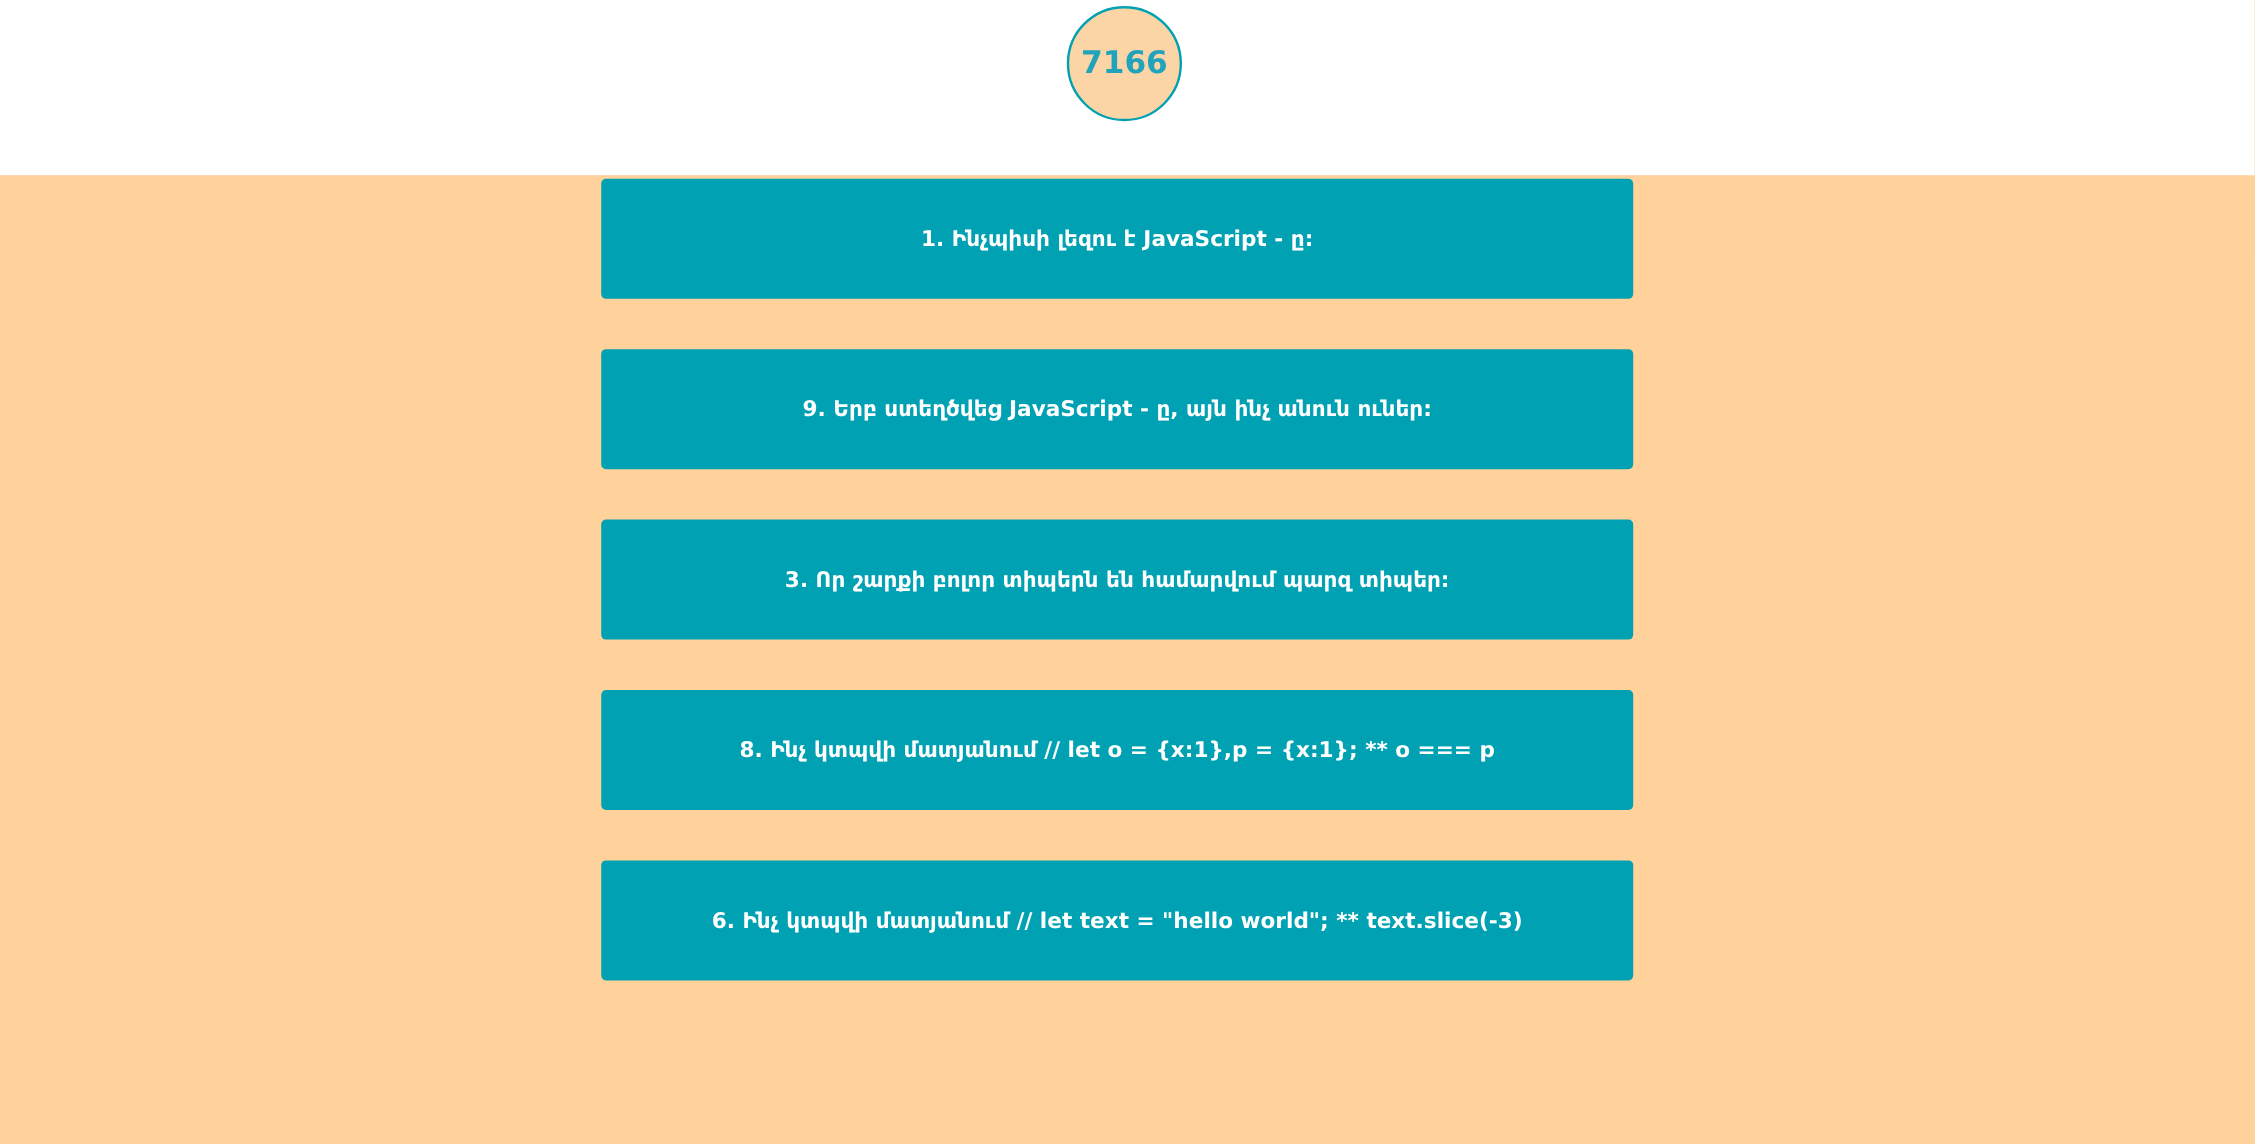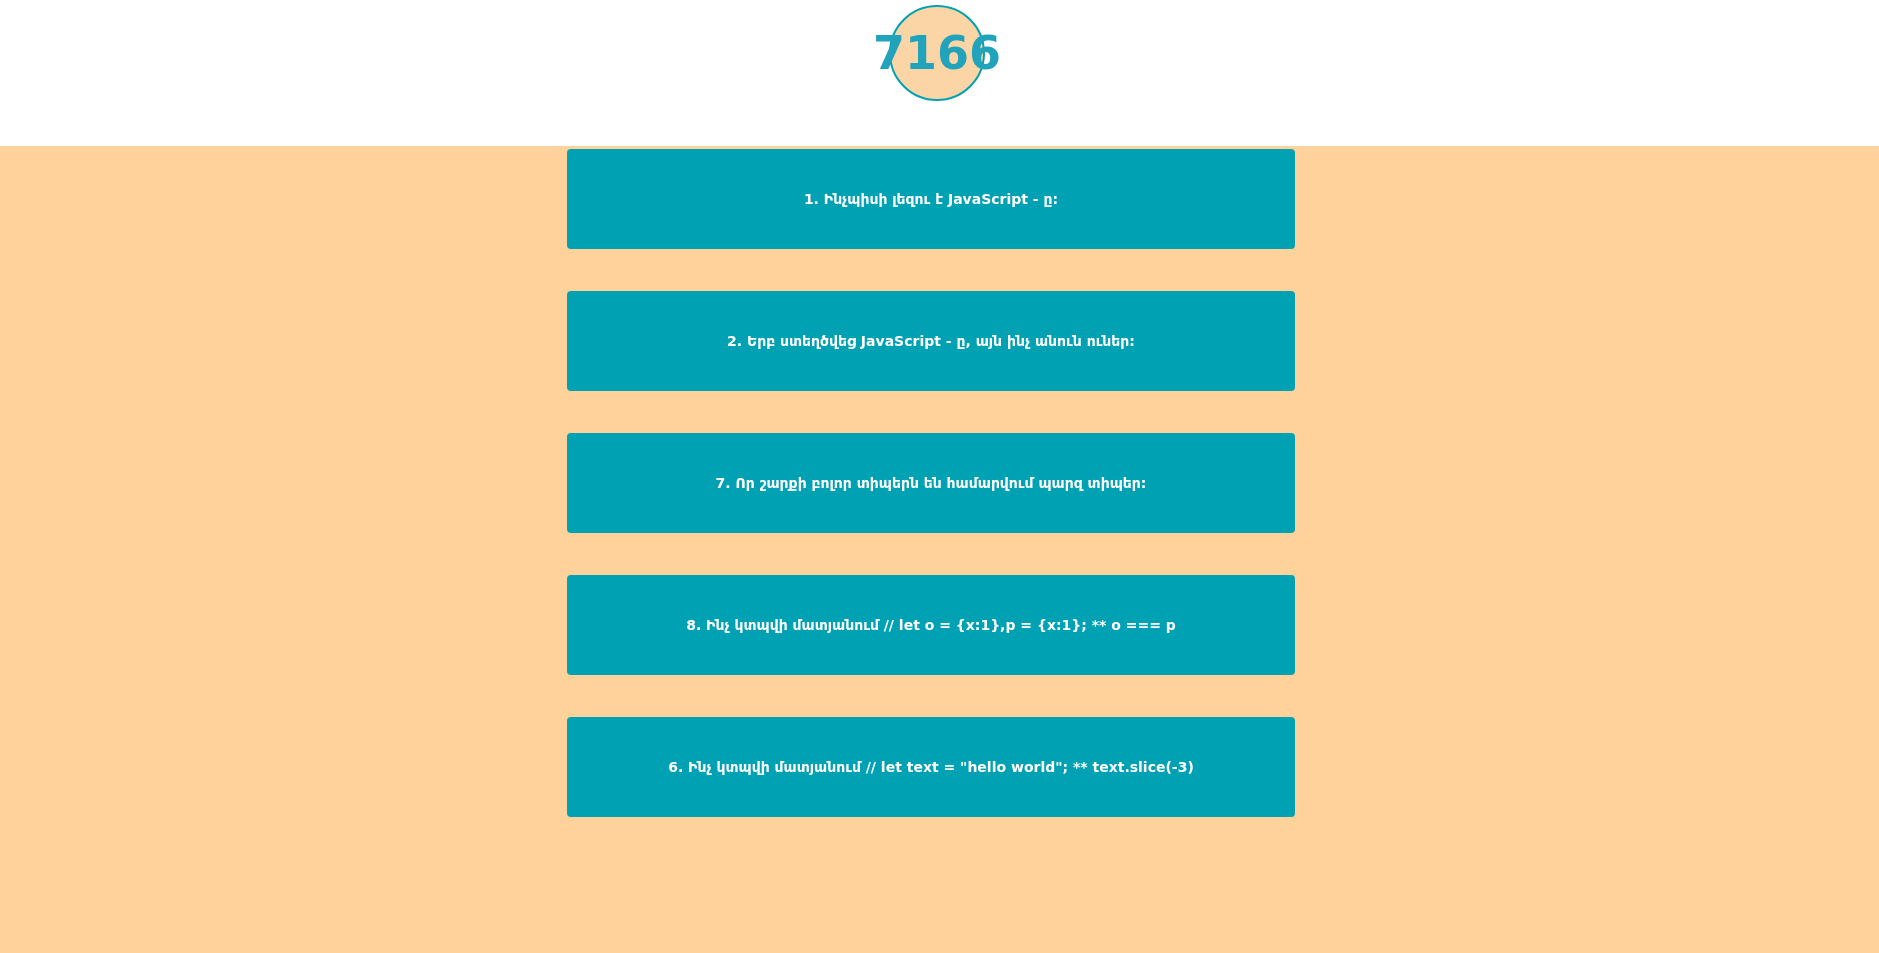--- a/index.html
+++ b/index.html
@@ -30,42 +30,42 @@
     margin-top: 5px;
     width: 96px;
     height: 96px;
     border-radius: 50%;
     background: var(--badge-fill);
     border: 2px solid var(--teal);
     display: flex;
     align-items: center;
     justify-content: center;
     color: var(--badge-text);
-    font-size: 46px;
+    font-size: 26px;
     font-weight: bold;
     margin-left: 12px;
   }
   .question-list {
     display: flex;
     flex-direction: column;
     align-items: center;
     padding-top: 3px;
     padding-right: 17px;
     gap: 42px;
   }
   .question-button {
-    width: 728px;
+    width: 860px;
     height: 100px;
     flex: 0 0 100px;
     background: var(--teal);
     border: none;
     border-radius: 4px;
     color: var(--btn-text);
     font-family: "DejaVu Sans", "Liberation Sans", sans-serif;
-    font-size: 14px;
+    font-size: 18px;
     font-weight: bold;
     display: flex;
     align-items: center;
     justify-content: center;
     white-space: nowrap;
     overflow: hidden;
     padding: 0 2px;
     cursor: pointer;
   }
 </style>
@@ -73,17 +73,17 @@
 <body>
 
 <div class="header">
   <div class="score-badge">
     <span>7166</span>
   </div>
 </div>
 
 <div class="question-list">
   <button class="question-button">1. Ինչպիսի լեզու է JavaScript - ը:</button>
-  <button class="question-button">2. Երբ ստեղծվեց JavaScript - ը, այն ինչ անուն ուներ:</button>
-  <button class="question-button">7. Որ շարքի բոլոր տիպերն են համարվում պարզ տիպեր:</button>
+  <button class="question-button">9. Երբ ստեղծվեց JavaScript - ը, այն ինչ անուն ուներ:</button>
+  <button class="question-button">3. Որ շարքի բոլոր տիպերն են համարվում պարզ տիպեր:</button>
   <button class="question-button">8. Ինչ կտպվի մատյանում // let o = {x:1},p = {x:1}; ** o === p</button>
   <button class="question-button">6. Ինչ կտպվի մատյանում // let text = "hello world"; ** text.slice(-3)</button>
 </div>
 
 </body></html>

